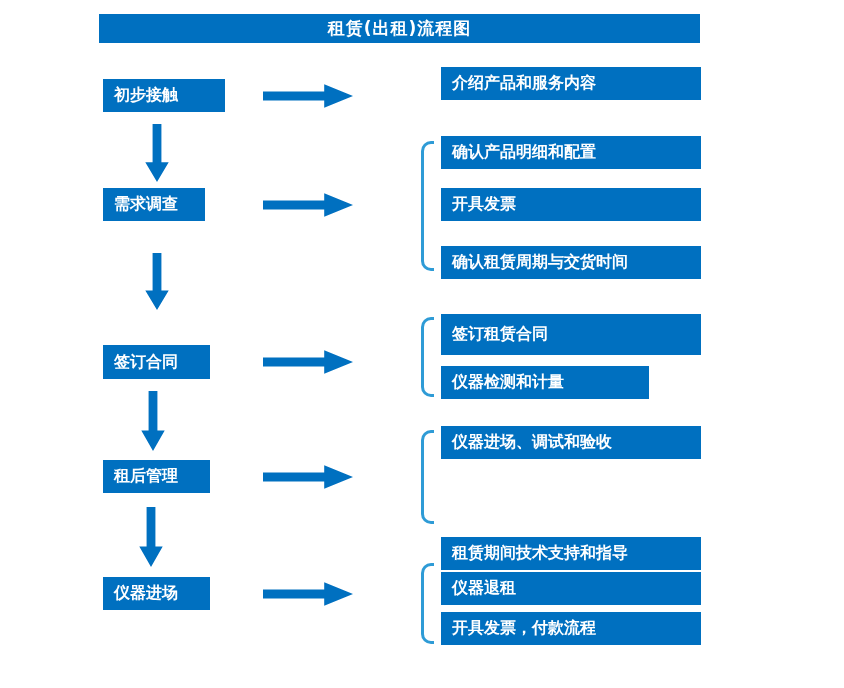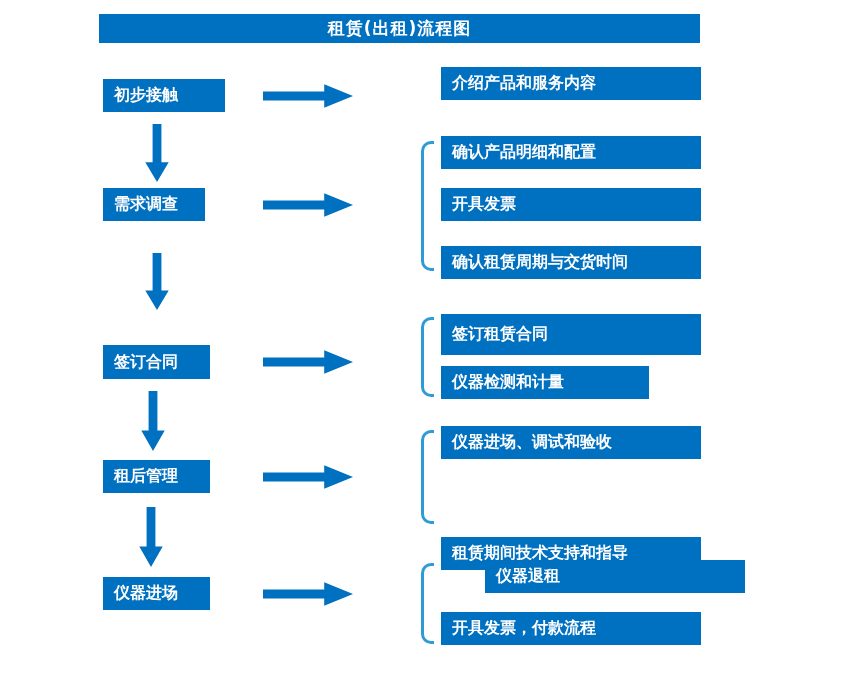--- a/index.html
+++ b/index.html
@@ -69,16 +69,16 @@
   <div class="box detail" style="left:441px;top:136px;width:260px;height:33px;">确认产品明细和配置</div>
   <div class="box detail" style="left:441px;top:188px;width:260px;height:33px;">开具发票</div>
   <div class="box detail" style="left:441px;top:246px;width:260px;height:33px;">确认租赁周期与交货时间</div>
 
   <div class="box detail" style="left:441px;top:314px;width:260px;height:41px;">签订租赁合同</div>
   <div class="box detail" style="left:441px;top:366px;width:208px;height:33px;">仪器检测和计量</div>
 
   <div class="box detail" style="left:441px;top:426px;width:260px;height:33px;">仪器进场、调试和验收</div>
   <div class="box detail" style="left:441px;top:493px;width:260px;height:33px;margin-top:44px;">租赁期间技术支持和指导</div>
 
-  <div class="box detail" style="left:441px;top:560px;width:260px;height:33px;margin-left:44px;">仪器退租</div>
+  <div class="box detail" style="left:441px;top:572px;width:260px;height:33px;">仪器退租</div>
   <div class="box detail" style="left:441px;top:612px;width:260px;height:33px;">开具发票，付款流程</div>
 
 </div>
 
 </body></html>

